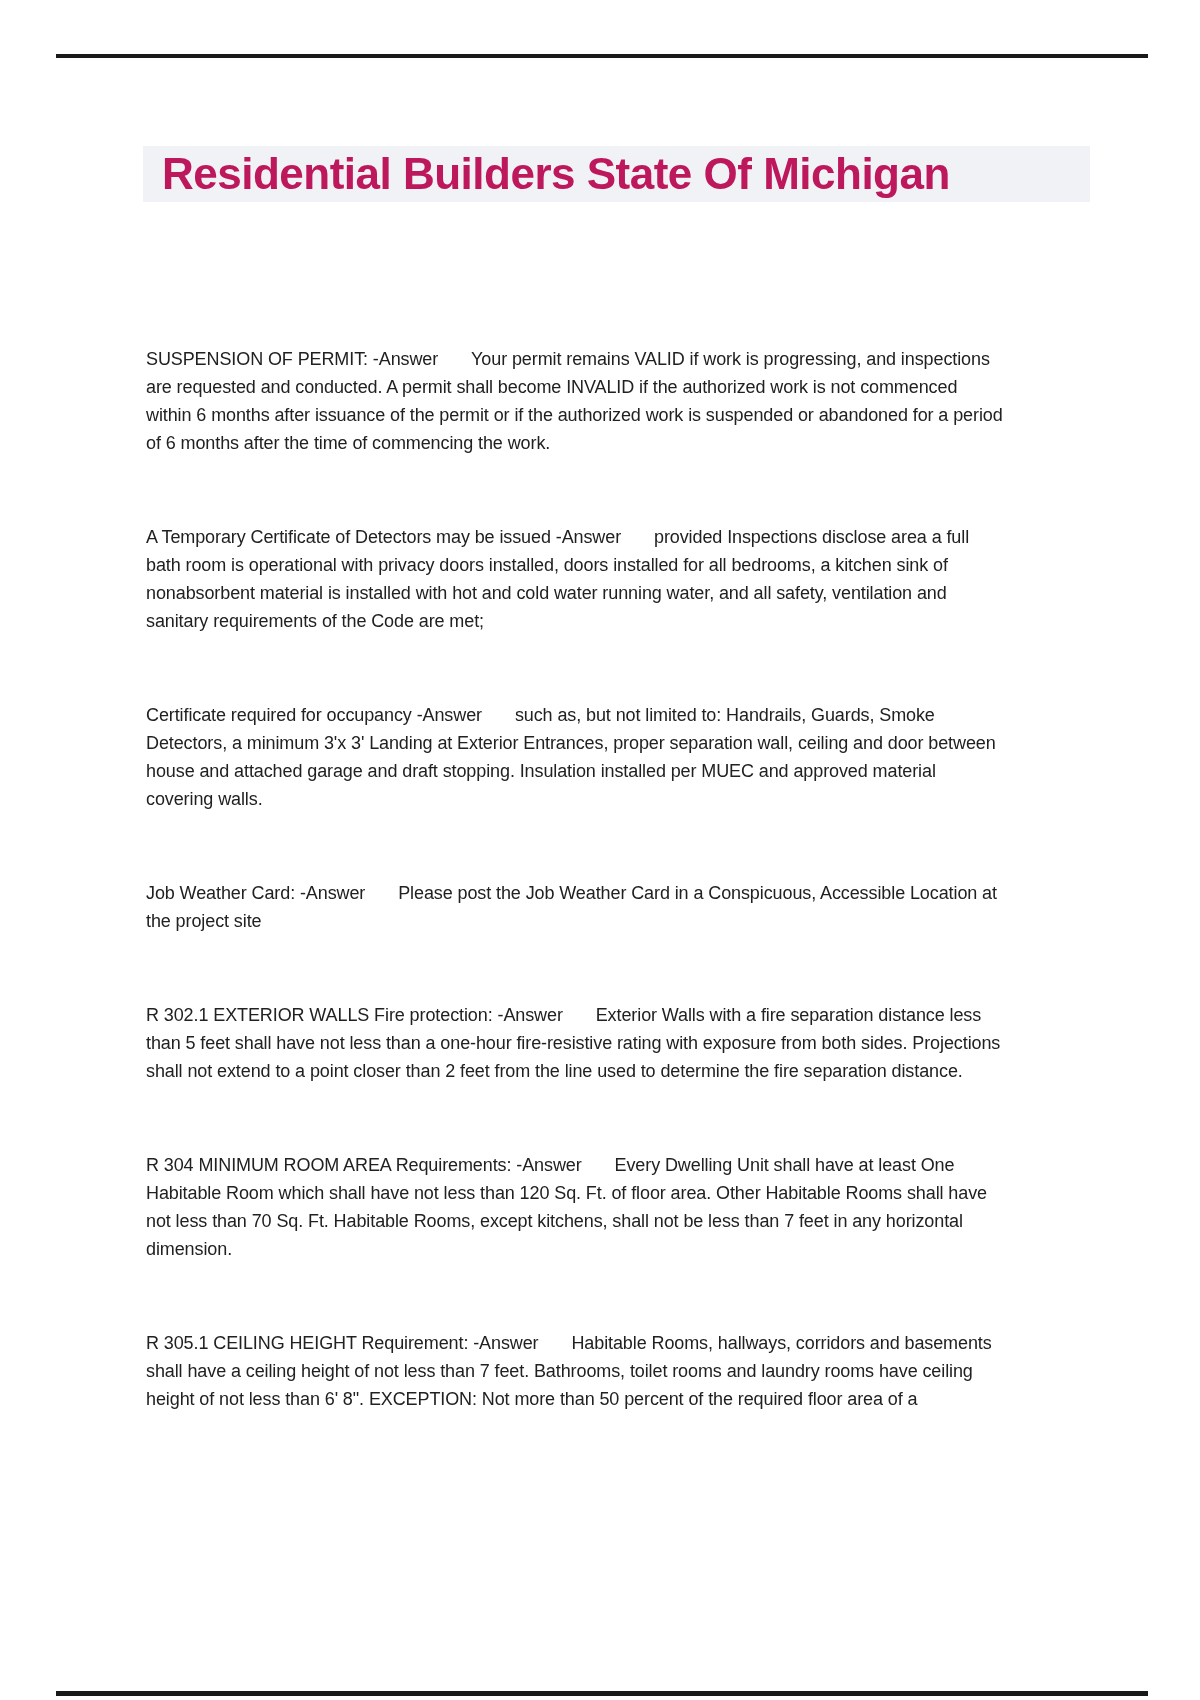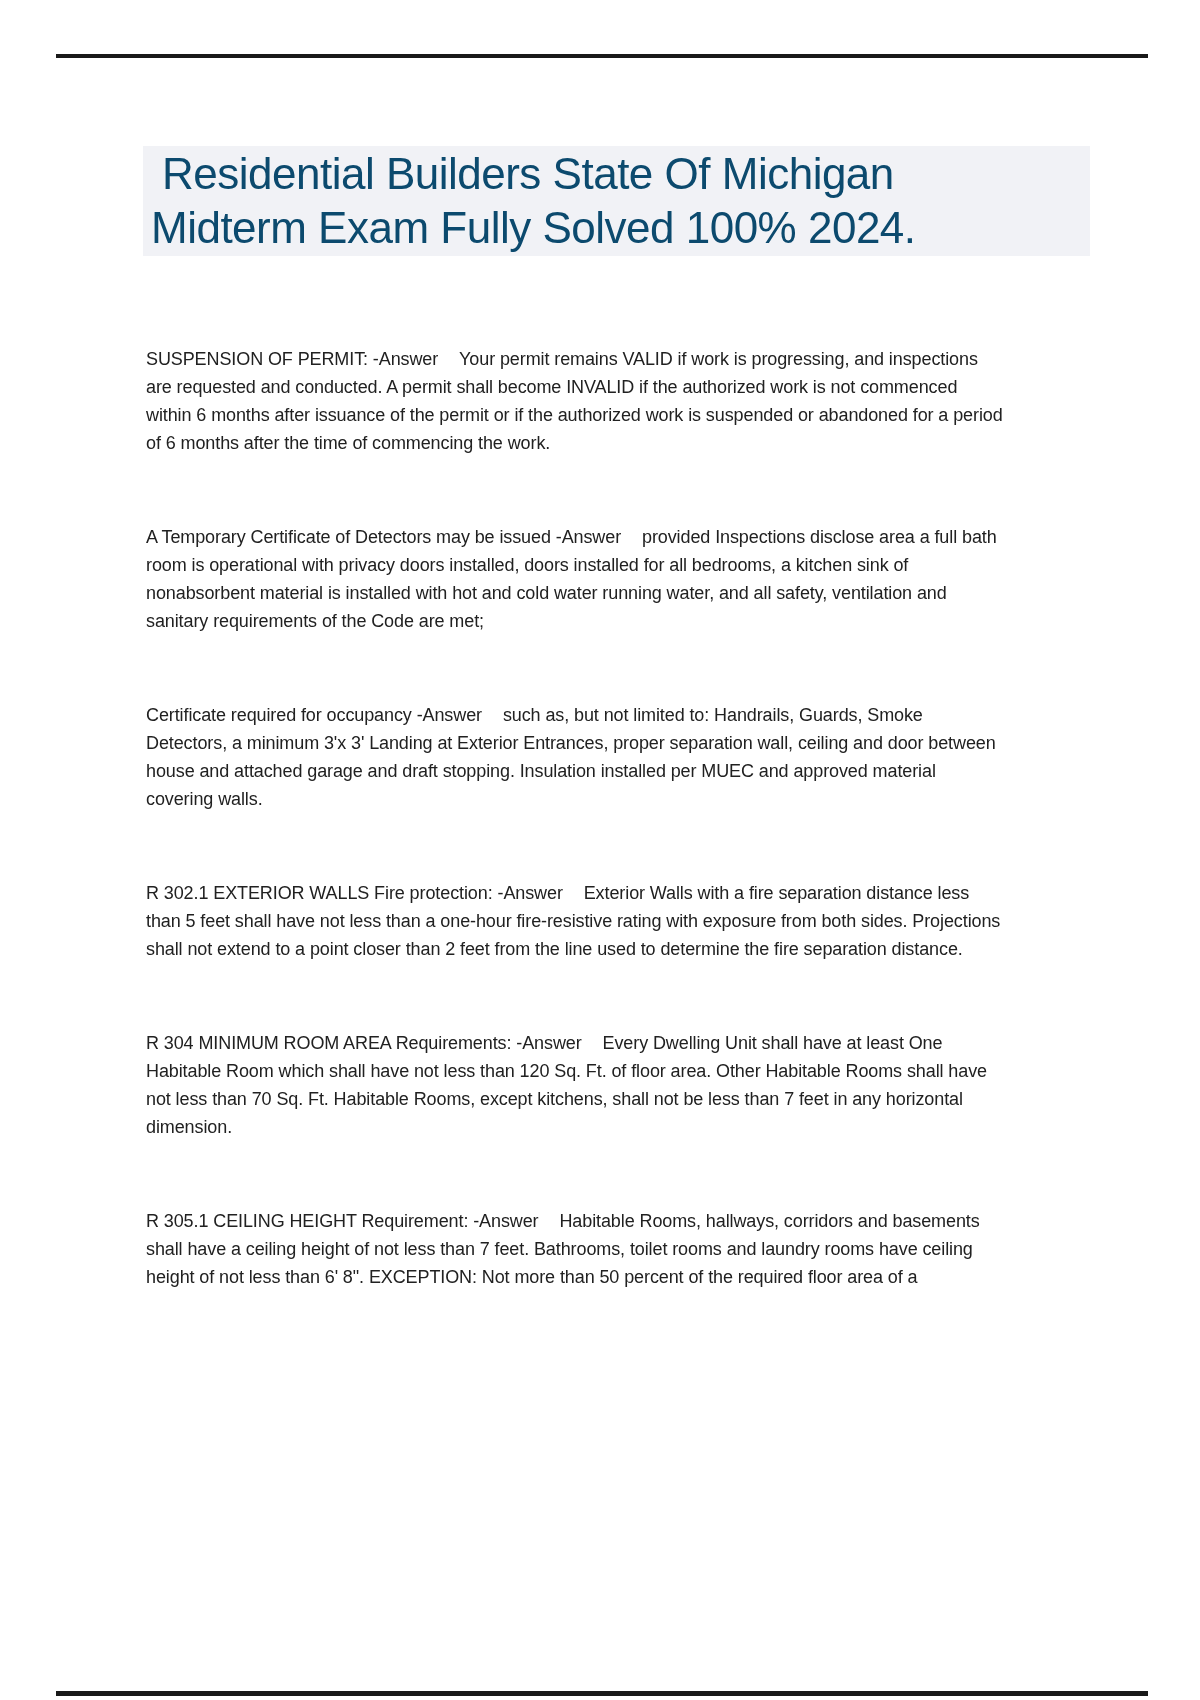--- a/index.html
+++ b/index.html
@@ -24,50 +24,49 @@
   .rule-bottom { top: 1691px; height: 5px; }
 
   .title {
     position: absolute;
     left: 143px;
     top: 146px;
     width: 931px;
     margin: 0;
     padding: 1px 8px;
     background: #f1f2f6;
-    color: #0c4a6e;
+    color: #be185d;
     font-size: 44px;
     line-height: 54px;
-    font-weight: normal;
+    font-weight: bold;
     letter-spacing: -0.5px;
   }
   .title-line { display: block; white-space: nowrap; }
   .title-line.line1 { padding-left: 11px; }
 
   .qa-body {
     position: absolute;
     left: 146px;
     top: 345px;
     width: 860px;
     color: #212121;
     font-size: 18px;
     line-height: 28px;
     letter-spacing: -0.1px;
   }
   .qa { margin: 0 0 66px 0; }
-  .qa .a { margin-left: 16px; }
+  .qa .a { margin-left: 28px; }
 </style>
 </head>
 <body>
 
 <div class="rule rule-top"></div>
 
 <h1 class="title">
   <span class="title-line line1">Residential Builders State Of Michigan</span>
-  <span class="title-line line2">Midterm Exam Fully Solved 100% 2024.</span>
 </h1>
 
 <main class="qa-body">
 
   <p class="qa">
     <span class="q">SUSPENSION OF PERMIT:</span>
     <span class="marker">-Answer</span>
     <span class="a">Your permit remains VALID if work is progressing, and inspections are requested and conducted. A permit shall become INVALID if the authorized work is not commenced within 6 months after issuance of the permit or if the authorized work is suspended or abandoned for a period of 6 months after the time of commencing the work.</span>
   </p>
 
@@ -76,20 +75,25 @@
     <span class="marker">-Answer</span>
     <span class="a">provided Inspections disclose area a full bath room is operational with privacy doors installed, doors installed for all bedrooms, a kitchen sink of nonabsorbent material is installed with hot and cold water running water, and all safety, ventilation and sanitary requirements of the Code are met;</span>
   </p>
 
   <p class="qa">
     <span class="q">Certificate required for occupancy</span>
     <span class="marker">-Answer</span>
     <span class="a">such as, but not limited to: Handrails, Guards, Smoke Detectors, a minimum 3'x 3' Landing at Exterior Entrances, proper separation wall, ceiling and door between house and attached garage and draft stopping. Insulation installed per MUEC and approved material covering walls.</span>
   </p>
 
+  <p class="qa">
+    <span class="q">Job Weather Card:</span>
+    <span class="marker">-Answer</span>
+    <span class="a">Please post the Job Weather Card in a Conspicuous, Accessible Location at the project site</span>
+  </p>
 
   <p class="qa">
     <span class="q">R 302.1 EXTERIOR WALLS Fire protection:</span>
     <span class="marker">-Answer</span>
     <span class="a">Exterior Walls with a fire separation distance less than 5 feet shall have not less than a one-hour fire-resistive rating with exposure from both sides. Projections shall not extend to a point closer than 2 feet from the line used to determine the fire separation distance.</span>
   </p>
 
   <p class="qa">
     <span class="q">R 304 MINIMUM ROOM AREA Requirements:</span>
     <span class="marker">-Answer</span>

